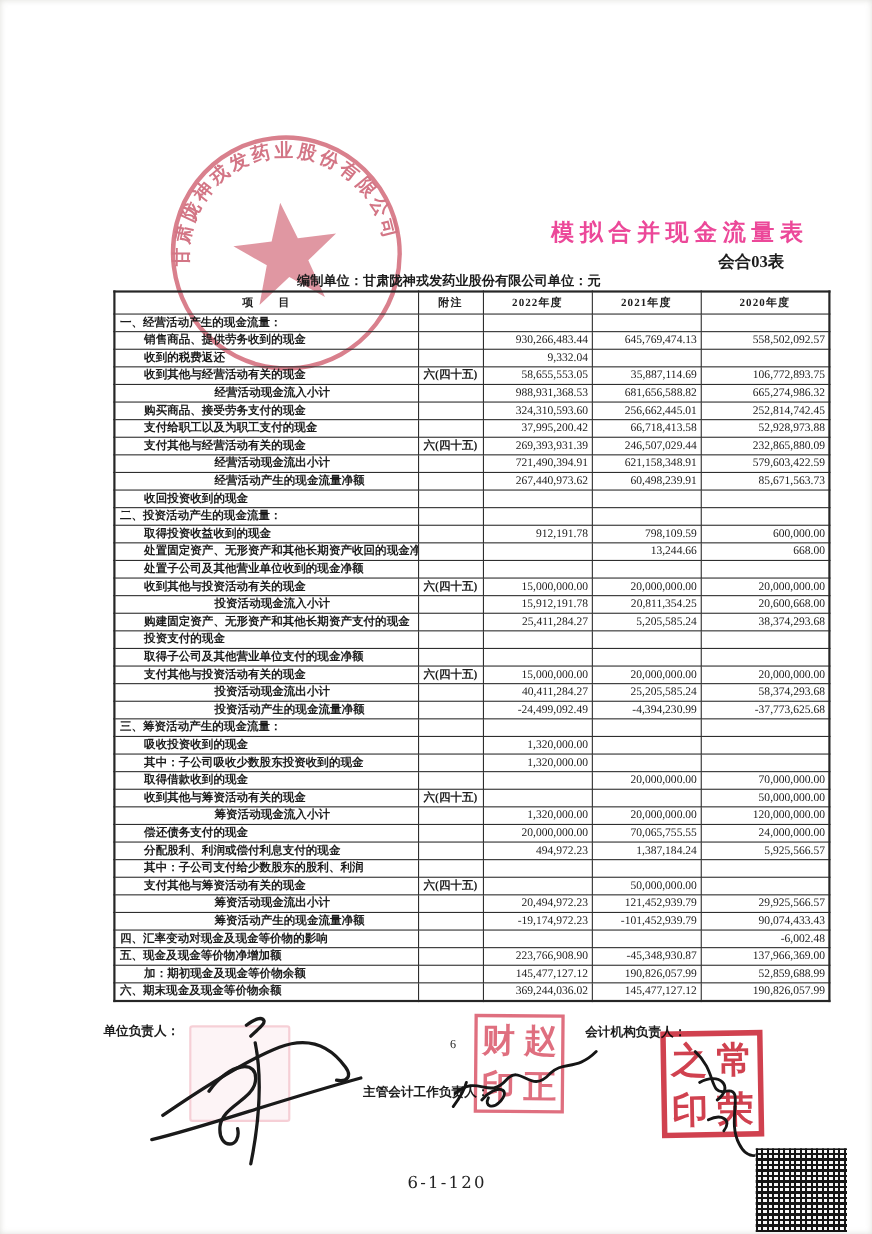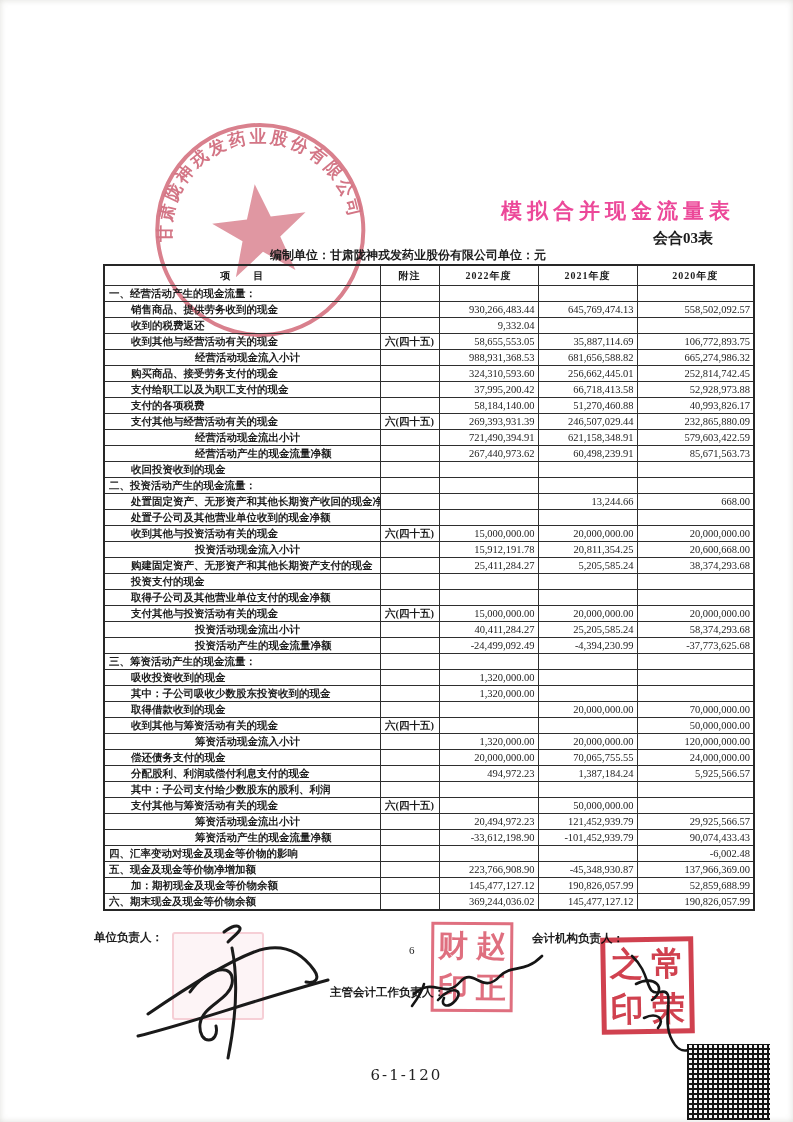--- a/index.html
+++ b/index.html
@@ -159,27 +159,20 @@
           <td class="c-num">252,814,742.45</td>
         </tr>
         <tr>
           <td class="c-label ind1">支付给职工以及为职工支付的现金</td>
           <td class="c-note"></td>
           <td class="c-num">37,995,200.42</td>
           <td class="c-num">66,718,413.58</td>
           <td class="c-num">52,928,973.88</td>
         </tr>
         <tr>
-          <td class="c-label ind1">支付的各项税费</td>
-          <td class="c-note"></td>
-          <td class="c-num">58,184,140.00</td>
-          <td class="c-num">51,270,460.88</td>
-          <td class="c-num">40,993,826.17</td>
-        </tr>
-        <tr>
           <td class="c-label ind1">支付其他与经营活动有关的现金</td>
           <td class="c-note">六(四十五)</td>
           <td class="c-num">269,393,931.39</td>
           <td class="c-num">246,507,029.44</td>
           <td class="c-num">232,865,880.09</td>
         </tr>
         <tr>
           <td class="c-label ind2">经营活动现金流出小计</td>
           <td class="c-note"></td>
           <td class="c-num">721,490,394.91</td>
@@ -201,20 +194,27 @@
           <td class="c-num"></td>
         </tr>
         <tr>
           <td class="c-label ind0">二、投资活动产生的现金流量：</td>
           <td class="c-note"></td>
           <td class="c-num"></td>
           <td class="c-num"></td>
           <td class="c-num"></td>
         </tr>
         <tr>
+          <td class="c-label ind1">取得投资收益收到的现金</td>
+          <td class="c-note"></td>
+          <td class="c-num">912,191.78</td>
+          <td class="c-num">798,109.59</td>
+          <td class="c-num">600,000.00</td>
+        </tr>
+        <tr>
           <td class="c-label ind1">处置固定资产、无形资产和其他长期资产收回的现金净额</td>
           <td class="c-note"></td>
           <td class="c-num"></td>
           <td class="c-num">13,244.66</td>
           <td class="c-num">668.00</td>
         </tr>
         <tr>
           <td class="c-label ind1">处置子公司及其他营业单位收到的现金净额</td>
           <td class="c-note"></td>
           <td class="c-num"></td>
@@ -350,21 +350,21 @@
         <tr>
           <td class="c-label ind2">筹资活动现金流出小计</td>
           <td class="c-note"></td>
           <td class="c-num">20,494,972.23</td>
           <td class="c-num">121,452,939.79</td>
           <td class="c-num">29,925,566.57</td>
         </tr>
         <tr>
           <td class="c-label ind2">筹资活动产生的现金流量净额</td>
           <td class="c-note"></td>
-          <td class="c-num">-33,612,198.90</td>
+          <td class="c-num">-19,174,972.23</td>
           <td class="c-num">-101,452,939.79</td>
           <td class="c-num">90,074,433.43</td>
         </tr>
         <tr>
           <td class="c-label ind0">四、汇率变动对现金及现金等价物的影响</td>
           <td class="c-note"></td>
           <td class="c-num"></td>
           <td class="c-num"></td>
           <td class="c-num">-6,002.48</td>
         </tr>

